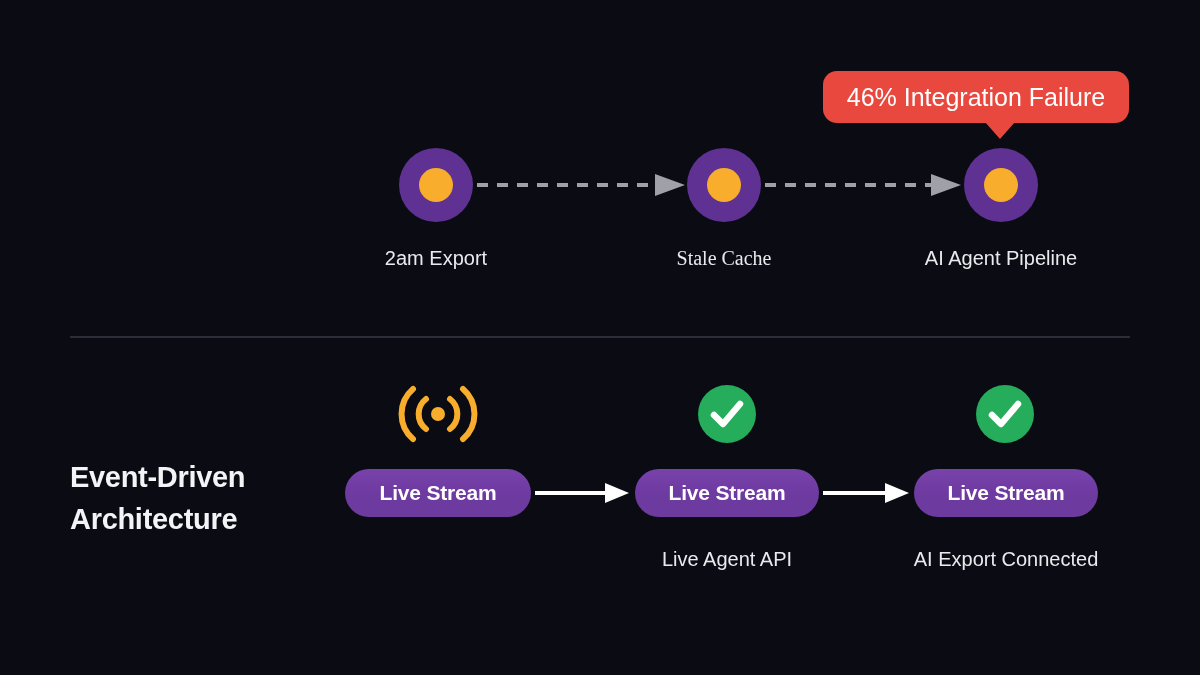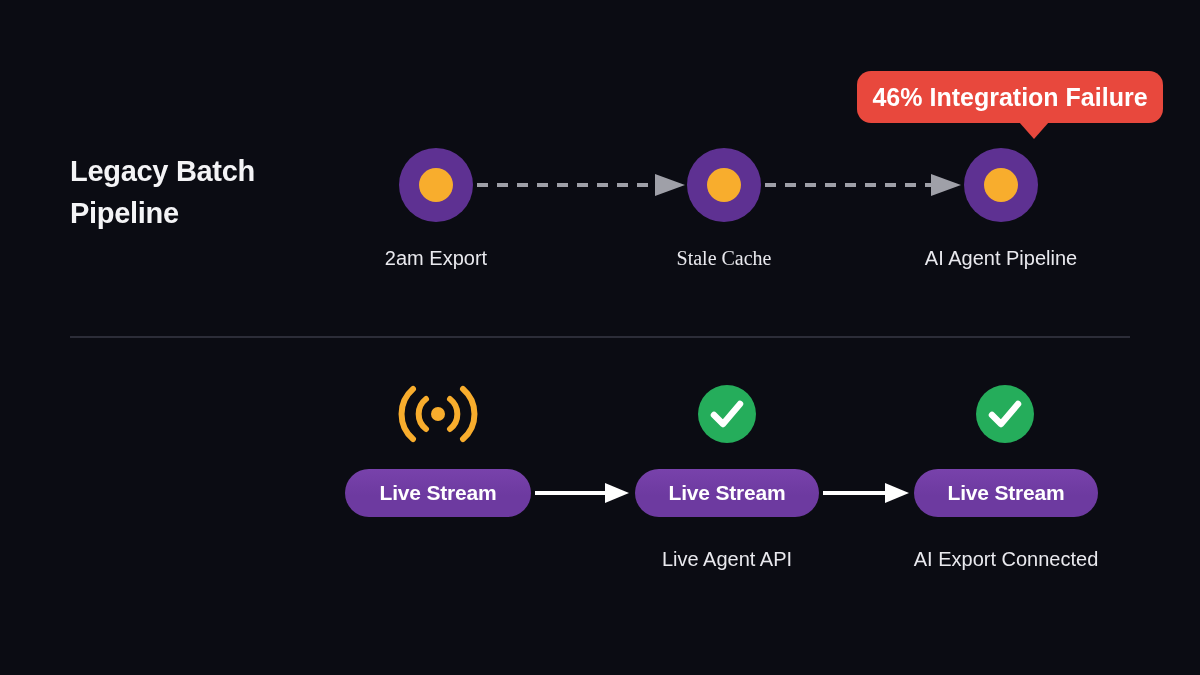--- a/index.html
+++ b/index.html
@@ -64,32 +64,32 @@
     font-size: 20px;
     font-weight: 400;
   }
   .flow-label.top { top: 247px; }
   .flow-label.bottom { top: 548px; }
 
   .connector { position: absolute; }
 
   .callout {
     position: absolute;
-    left: 857px;
+    left: 823px;
     top: 71px;
     width: 306px;
     height: 52px;
     background: var(--alert-red);
     border-radius: 14px;
     display: flex;
     align-items: center;
     justify-content: center;
     color: #ffffff;
     font-size: 25px;
-    font-weight: 700;
+    font-weight: 400;
   }
   .callout-tail {
     position: absolute;
     bottom: -16px;
     left: 162px;
     width: 0;
     height: 0;
     border-left: 15px solid transparent;
     border-right: 15px solid transparent;
     border-top: 17px solid var(--alert-red);
@@ -120,24 +120,20 @@
     font-size: 21px;
     font-weight: 700;
     letter-spacing: -0.2px;
   }
 </style>
 </head>
 <body>
 
 <div class="canvas">
 
-  <div class="section-title" style="top:150px;">
-    <span>Legacy Batch</span>
-    <span>Pipeline</span>
-  </div>
 
   <div class="callout">
     <span>46% Integration Failure</span>
     <div class="callout-tail"></div>
   </div>
 
   <div class="node" style="left:399px;">
     <div class="node-dot"></div>
   </div>
   <div class="node" style="left:687px;">
@@ -155,20 +151,24 @@
     <line x1="2" y1="14" x2="168" y2="14" stroke="#9fa0a8" stroke-width="4" stroke-dasharray="11 9"></line>
     <polygon points="168,3 198,14 168,25" fill="#9fa0a8"></polygon>
   </svg>
 
   <div class="flow-label top" style="left:266px;">2am Export</div>
   <div class="flow-label top" style="left:554px;font-family:Liberation Serif, serif;">Stale Cache</div>
   <div class="flow-label top" style="left:831px;">AI Agent Pipeline</div>
 
   <div class="divider"></div>
 
+  <div class="section-title" style="top:456px;">
+    <span>Event-Driven</span>
+    <span>Architecture</span>
+  </div>
 
   <svg class="status-icon" style="left:396px; top:380px;" width="84" height="68" viewBox="0 0 84 68">
     <circle cx="42" cy="34" r="7" fill="#f8ad2d"></circle>
     <path d="M 30 19 A 19 19 0 0 0 30 49" fill="none" stroke="#f8ad2d" stroke-width="6" stroke-linecap="round"></path>
     <path d="M 17 9 A 33 33 0 0 0 17 59" fill="none" stroke="#f8ad2d" stroke-width="6" stroke-linecap="round"></path>
     <path d="M 54 19 A 19 19 0 0 1 54 49" fill="none" stroke="#f8ad2d" stroke-width="6" stroke-linecap="round"></path>
     <path d="M 67 9 A 33 33 0 0 1 67 59" fill="none" stroke="#f8ad2d" stroke-width="6" stroke-linecap="round"></path>
   </svg>
 
   <svg class="status-icon" style="left:698px; top:385px;" width="58" height="58" viewBox="0 0 58 58">

